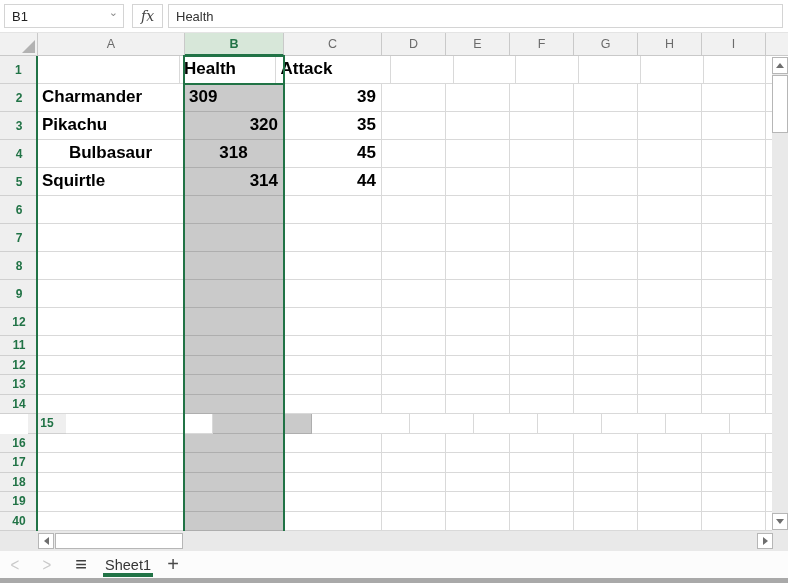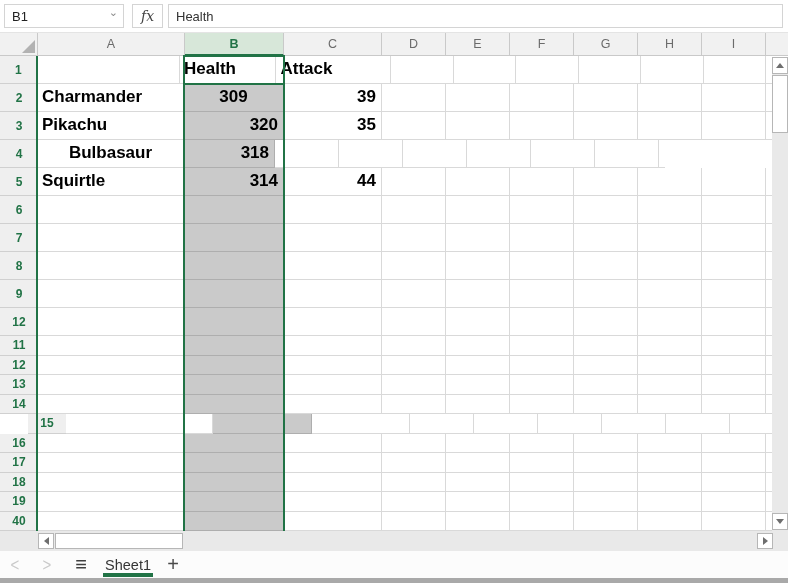--- a/index.html
+++ b/index.html
@@ -137,21 +137,21 @@
         <div class="cell" style="width: 64px;"></div>
         <div class="cell" style="width: 64px;"></div>
         <div class="cell" style="width: 64px;"></div>
         <div class="cell" style="width: 64px;"></div>
         <div class="cell" style="width: 64px;"></div>
         <div class="sliver"></div>
       </div>
       <div class="grow" style="height: 28px;">
         <div class="rowh">2</div>
         <div class="cell" style="width: 147px; text-align: left;">Charmander</div>
-        <div class="cell selcell" style="width: 99px; text-align: center;">309</div>
+        <div class="cell selcell" style="width: 99px; text-align: left;">309</div>
         <div class="cell" style="width: 98px; text-align: right;">39</div>
         <div class="cell" style="width: 64px;"></div>
         <div class="cell" style="width: 64px;"></div>
         <div class="cell" style="width: 64px;"></div>
         <div class="cell" style="width: 64px;"></div>
         <div class="cell" style="width: 64px;"></div>
         <div class="cell" style="width: 64px;"></div>
         <div class="sliver"></div>
       </div>
       <div class="grow" style="height: 28px;">
@@ -163,21 +163,22 @@
         <div class="cell" style="width: 64px;"></div>
         <div class="cell" style="width: 64px;"></div>
         <div class="cell" style="width: 64px;"></div>
         <div class="cell" style="width: 64px;"></div>
         <div class="cell" style="width: 64px;"></div>
         <div class="sliver"></div>
       </div>
       <div class="grow" style="height: 28px;">
         <div class="rowh">4</div>
         <div class="cell" style="width: 147px; text-align: center;">Bulbasaur</div>
-        <div class="cell selcell" style="width: 90px; text-align: right;">318</div>
+        <div class="cell selcell" style="width: 99px; text-align: center;">318</div>
+        <div class="cell" style="width: 98px; text-align: right;">45</div>
         <div class="cell" style="width: 64px;"></div>
         <div class="cell" style="width: 64px;"></div>
         <div class="cell" style="width: 64px;"></div>
         <div class="cell" style="width: 64px;"></div>
         <div class="cell" style="width: 64px;"></div>
         <div class="cell" style="width: 64px;"></div>
         <div class="sliver"></div>
       </div>
       <div class="grow" style="height: 28px;">
         <div class="rowh">5</div>

